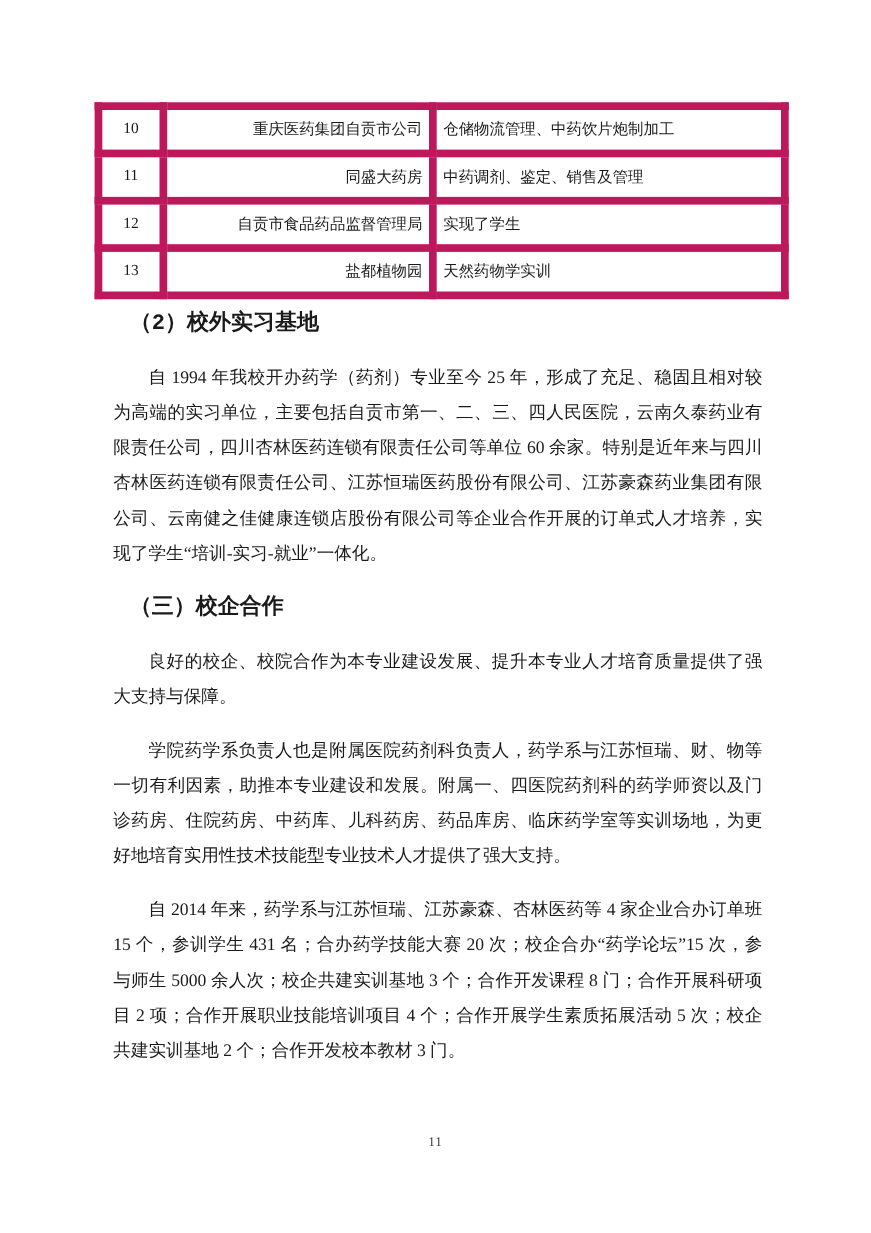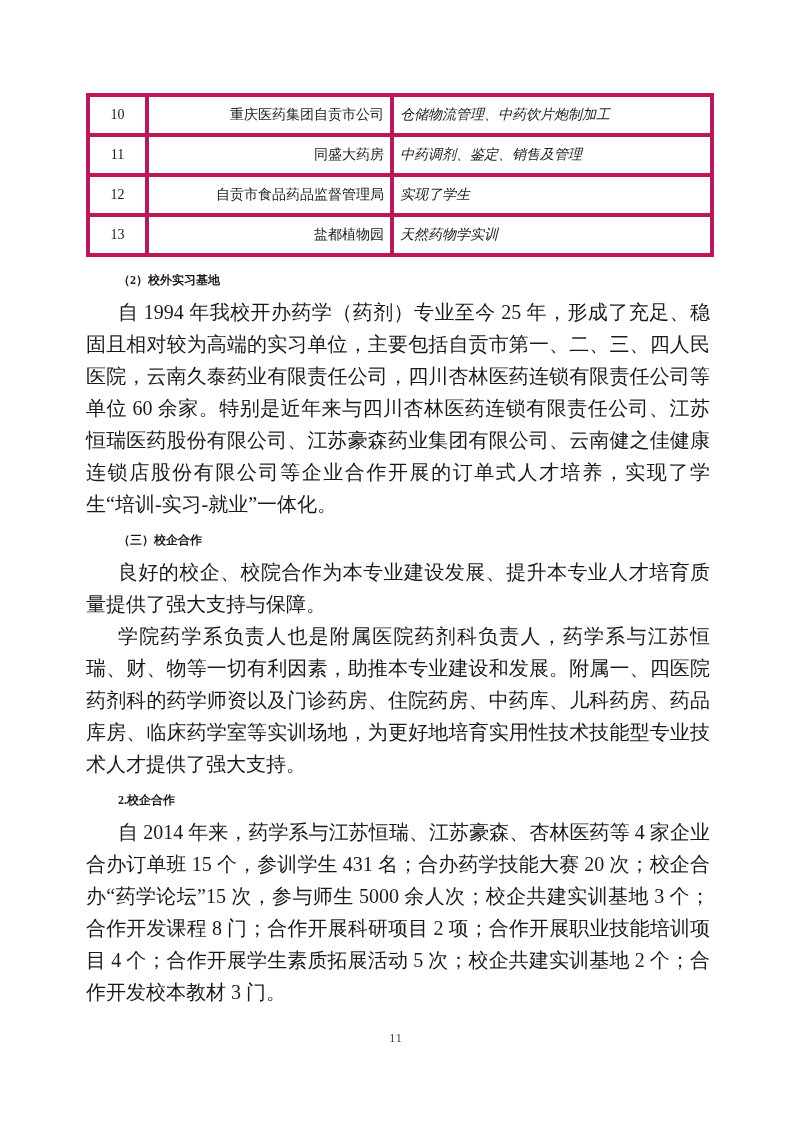--- a/index.html
+++ b/index.html
@@ -21,46 +21,47 @@
     left: 86px;
     top: 93px;
     width: 624px;
   }
   table.practice-table {
     border-collapse: collapse;
     width: 624px;
     table-layout: fixed;
   }
   table.practice-table td {
-    border: 4px solid #be185d;
+    border: 7px solid #be185d;
     height: 36px;
     font-size: 14px;
     padding: 0 6px;
     vertical-align: middle;
     overflow: hidden;
     white-space: nowrap;
   }
   td.col-no   { text-align: center; }
   td.col-name { text-align: right; padding-left: 9px; }
-  td.col-content { text-align: left; padding-left: 8px; font-style: italic; }
+  td.col-content { text-align: left; padding-left: 8px; }
   .doc-body {
     margin-top: 7px;
     width: 624px;
   }
   .doc-body h3.heading {
-    font-size: 12px;
+    font-size: 20px;
     font-weight: bold;
     line-height: 32px;
     margin: 4px 0 0 0;
     text-indent: 32px;
+    font-family: Liberation Mono, monospace;
   }
   .doc-body p.para {
-    font-size: 20px;
+    font-size: 16px;
     line-height: 32px;
-    margin: 0;
+    margin: 17px;
     text-indent: 32px;
     text-align: justify;
   }
   .pagenum {
     position: absolute;
     top: 1031px;
     left: 0;
     width: 100%;
     text-align: center;
     font-size: 12px;
@@ -103,20 +104,19 @@
           </tr>
         </tbody>
     </table>
 
     <div class="doc-body">
         <h3 class="heading">（2）校外实习基地</h3>
         <p class="para">自 1994 年我校开办药学（药剂）专业至今 25 年，形成了充足、稳固且相对较为高端的实习单位，主要包括自贡市第一、二、三、四人民医院，云南久泰药业有限责任公司，四川杏林医药连锁有限责任公司等单位 60 余家。特别是近年来与四川杏林医药连锁有限责任公司、江苏恒瑞医药股份有限公司、江苏豪森药业集团有限公司、云南健之佳健康连锁店股份有限公司等企业合作开展的订单式人才培养，实现了学生“培训-实习-就业”一体化。</p>
         <h3 class="heading">（三）校企合作</h3>
         <p class="para">良好的校企、校院合作为本专业建设发展、提升本专业人才培育质量提供了强大支持与保障。</p>
         <p class="para">学院药学系负责人也是附属医院药剂科负责人，药学系与江苏恒瑞、财、物等一切有利因素，助推本专业建设和发展。附属一、四医院药剂科的药学师资以及门诊药房、住院药房、中药库、儿科药房、药品库房、临床药学室等实训场地，为更好地培育实用性技术技能型专业技术人才提供了强大支持。</p>
-        <h3 class="heading">2.校企合作</h3>
         <p class="para">自 2014 年来，药学系与江苏恒瑞、江苏豪森、杏林医药等 4 家企业合办订单班 15 个，参训学生 431 名；合办药学技能大赛 20 次；校企合办“药学论坛”15 次，参与师生 5000 余人次；校企共建实训基地 3 个；合作开发课程 8 门；合作开展科研项目 2 项；合作开展职业技能培训项目 4 个；合作开展学生素质拓展活动 5 次；校企共建实训基地 2 个；合作开发校本教材 3 门。</p>
       </div>
 
   </div>
 
   <div class="pagenum">11</div>
 </div>
 
 </body></html>

